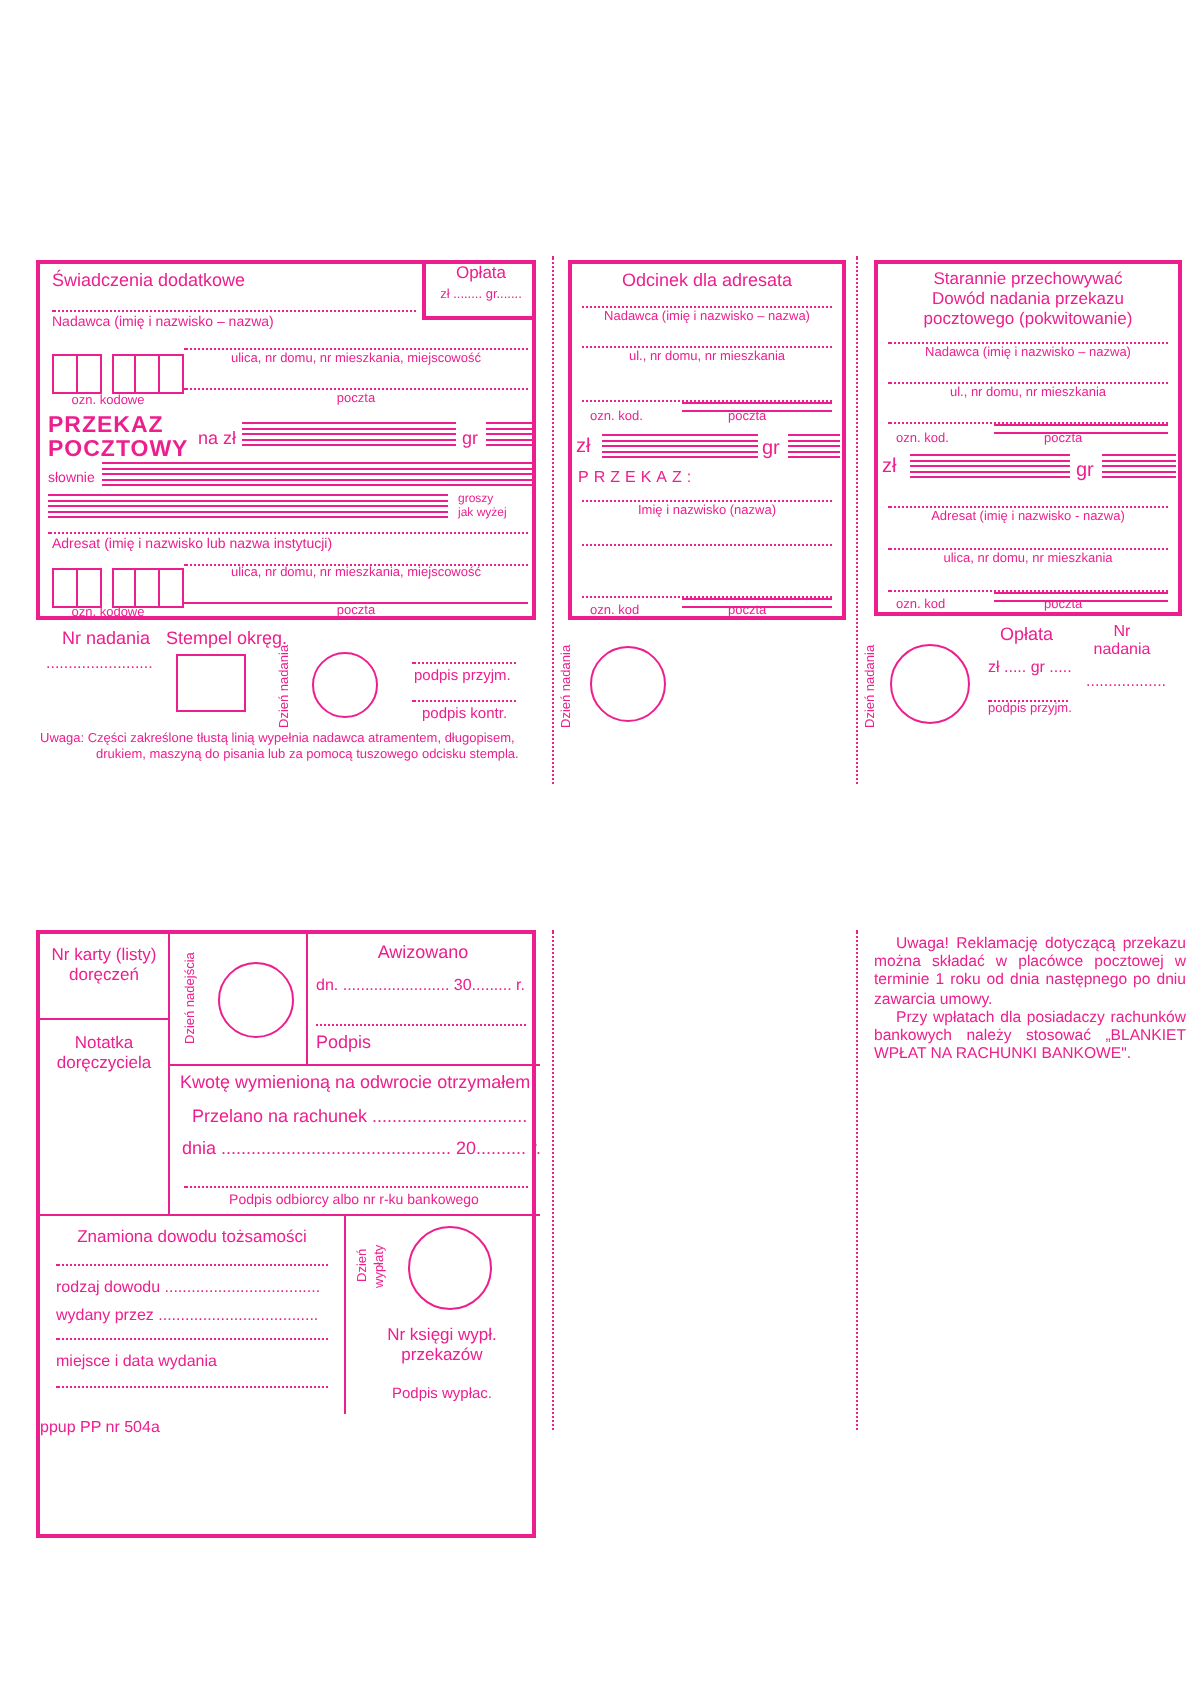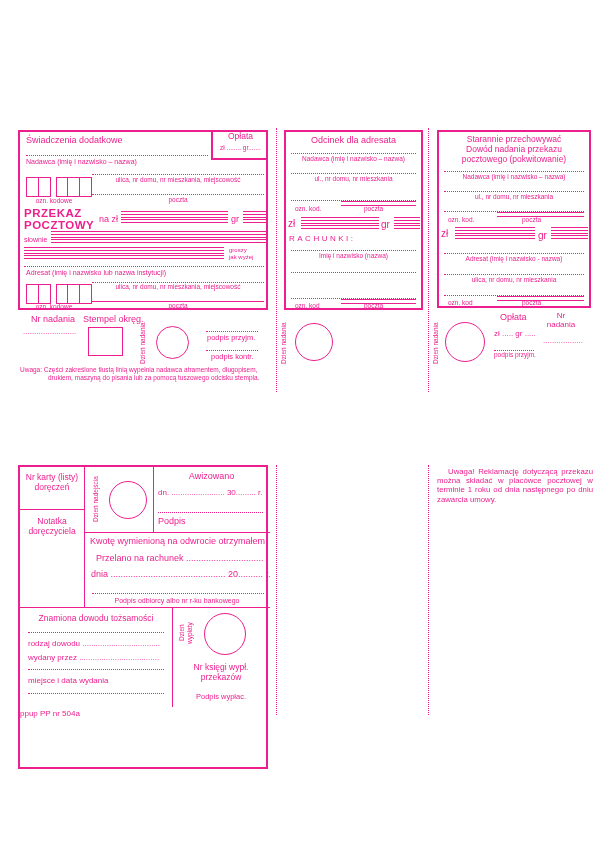--- a/index.html
+++ b/index.html
@@ -126,21 +126,21 @@
     <div class="dl" style="left:5px;top:41px;width:125px"></div>
     <div class="t s65 ctr" style="left:0;right:0;top:44px">ul., nr domu, nr mieszkania</div>
     <div class="dl" style="left:5px;top:68px;width:125px"></div>
     <div class="dbl" style="left:55px;top:69px;width:75px"></div>
     <div class="t s65" style="left:9px;top:74px">ozn. kod.</div>
     <div class="t s65" style="left:78px;top:74px">poczta</div>
     <div class="t s10" style="left:2px;top:87px">zł</div>
     <div class="hatch" style="left:15px;top:85px;width:78px;height:13px"></div>
     <div class="t s10" style="left:95px;top:88px">gr</div>
     <div class="hatch" style="left:108px;top:85px;width:26px;height:13px"></div>
-    <div class="t s8 adresat-sp" style="left:3px;top:103px">RACHUNKI:</div>
+    <div class="t s8 adresat-sp" style="left:3px;top:103px">PRZEKAZ:</div>
     <div class="dl" style="left:5px;top:118px;width:125px"></div>
     <div class="t s65 ctr" style="left:0;right:0;top:121px">Imię i nazwisko (nazwa)</div>
     <div class="dl" style="left:5px;top:140px;width:125px"></div>
     <div class="dl" style="left:5px;top:166px;width:125px"></div>
     <div class="dbl" style="left:55px;top:167px;width:75px"></div>
     <div class="t s65" style="left:9px;top:171px">ozn. kod</div>
     <div class="t s65" style="left:78px;top:171px">poczta</div>
   </section>
   <div class="vt" style="left:280px;top:320px;height:46px">Dzień nadania</div>
   <div class="circ" style="left:295px;top:323px;width:36px;height:36px"></div>
@@ -217,15 +217,16 @@
     <div class="circ" style="left:184px;top:146px;width:40px;height:40px"></div>
     <div class="t s85 ctr" style="left:152px;top:196px;width:98px">Nr księgi wypł.</div>
     <div class="t s85 ctr" style="left:152px;top:206px;width:98px">przekazów</div>
     <div class="t s75 ctr" style="left:152px;top:226px;width:98px">Podpis wypłac.</div>
   </section>
   <div class="t s8" style="left:20px;top:710px">ppup PP nr 504a</div>
 
 
   <div class="just s8" style="left:437px;top:467px;width:156px;line-height:9.2px;font-size:7.8px">
     <p>Uwaga! Reklamację dotyczącą przekazu można składać w placówce pocztowej w terminie 1 roku od dnia następnego po dniu zawarcia umowy.</p>
+    <p>Przy wpłatach dla posiadaczy rachunków bankowych należy stosować „BLANKIET WPŁAT NA RACHUNKI BANKOWE".</p>
   </div>
 
 </div>
 
 </body></html>

